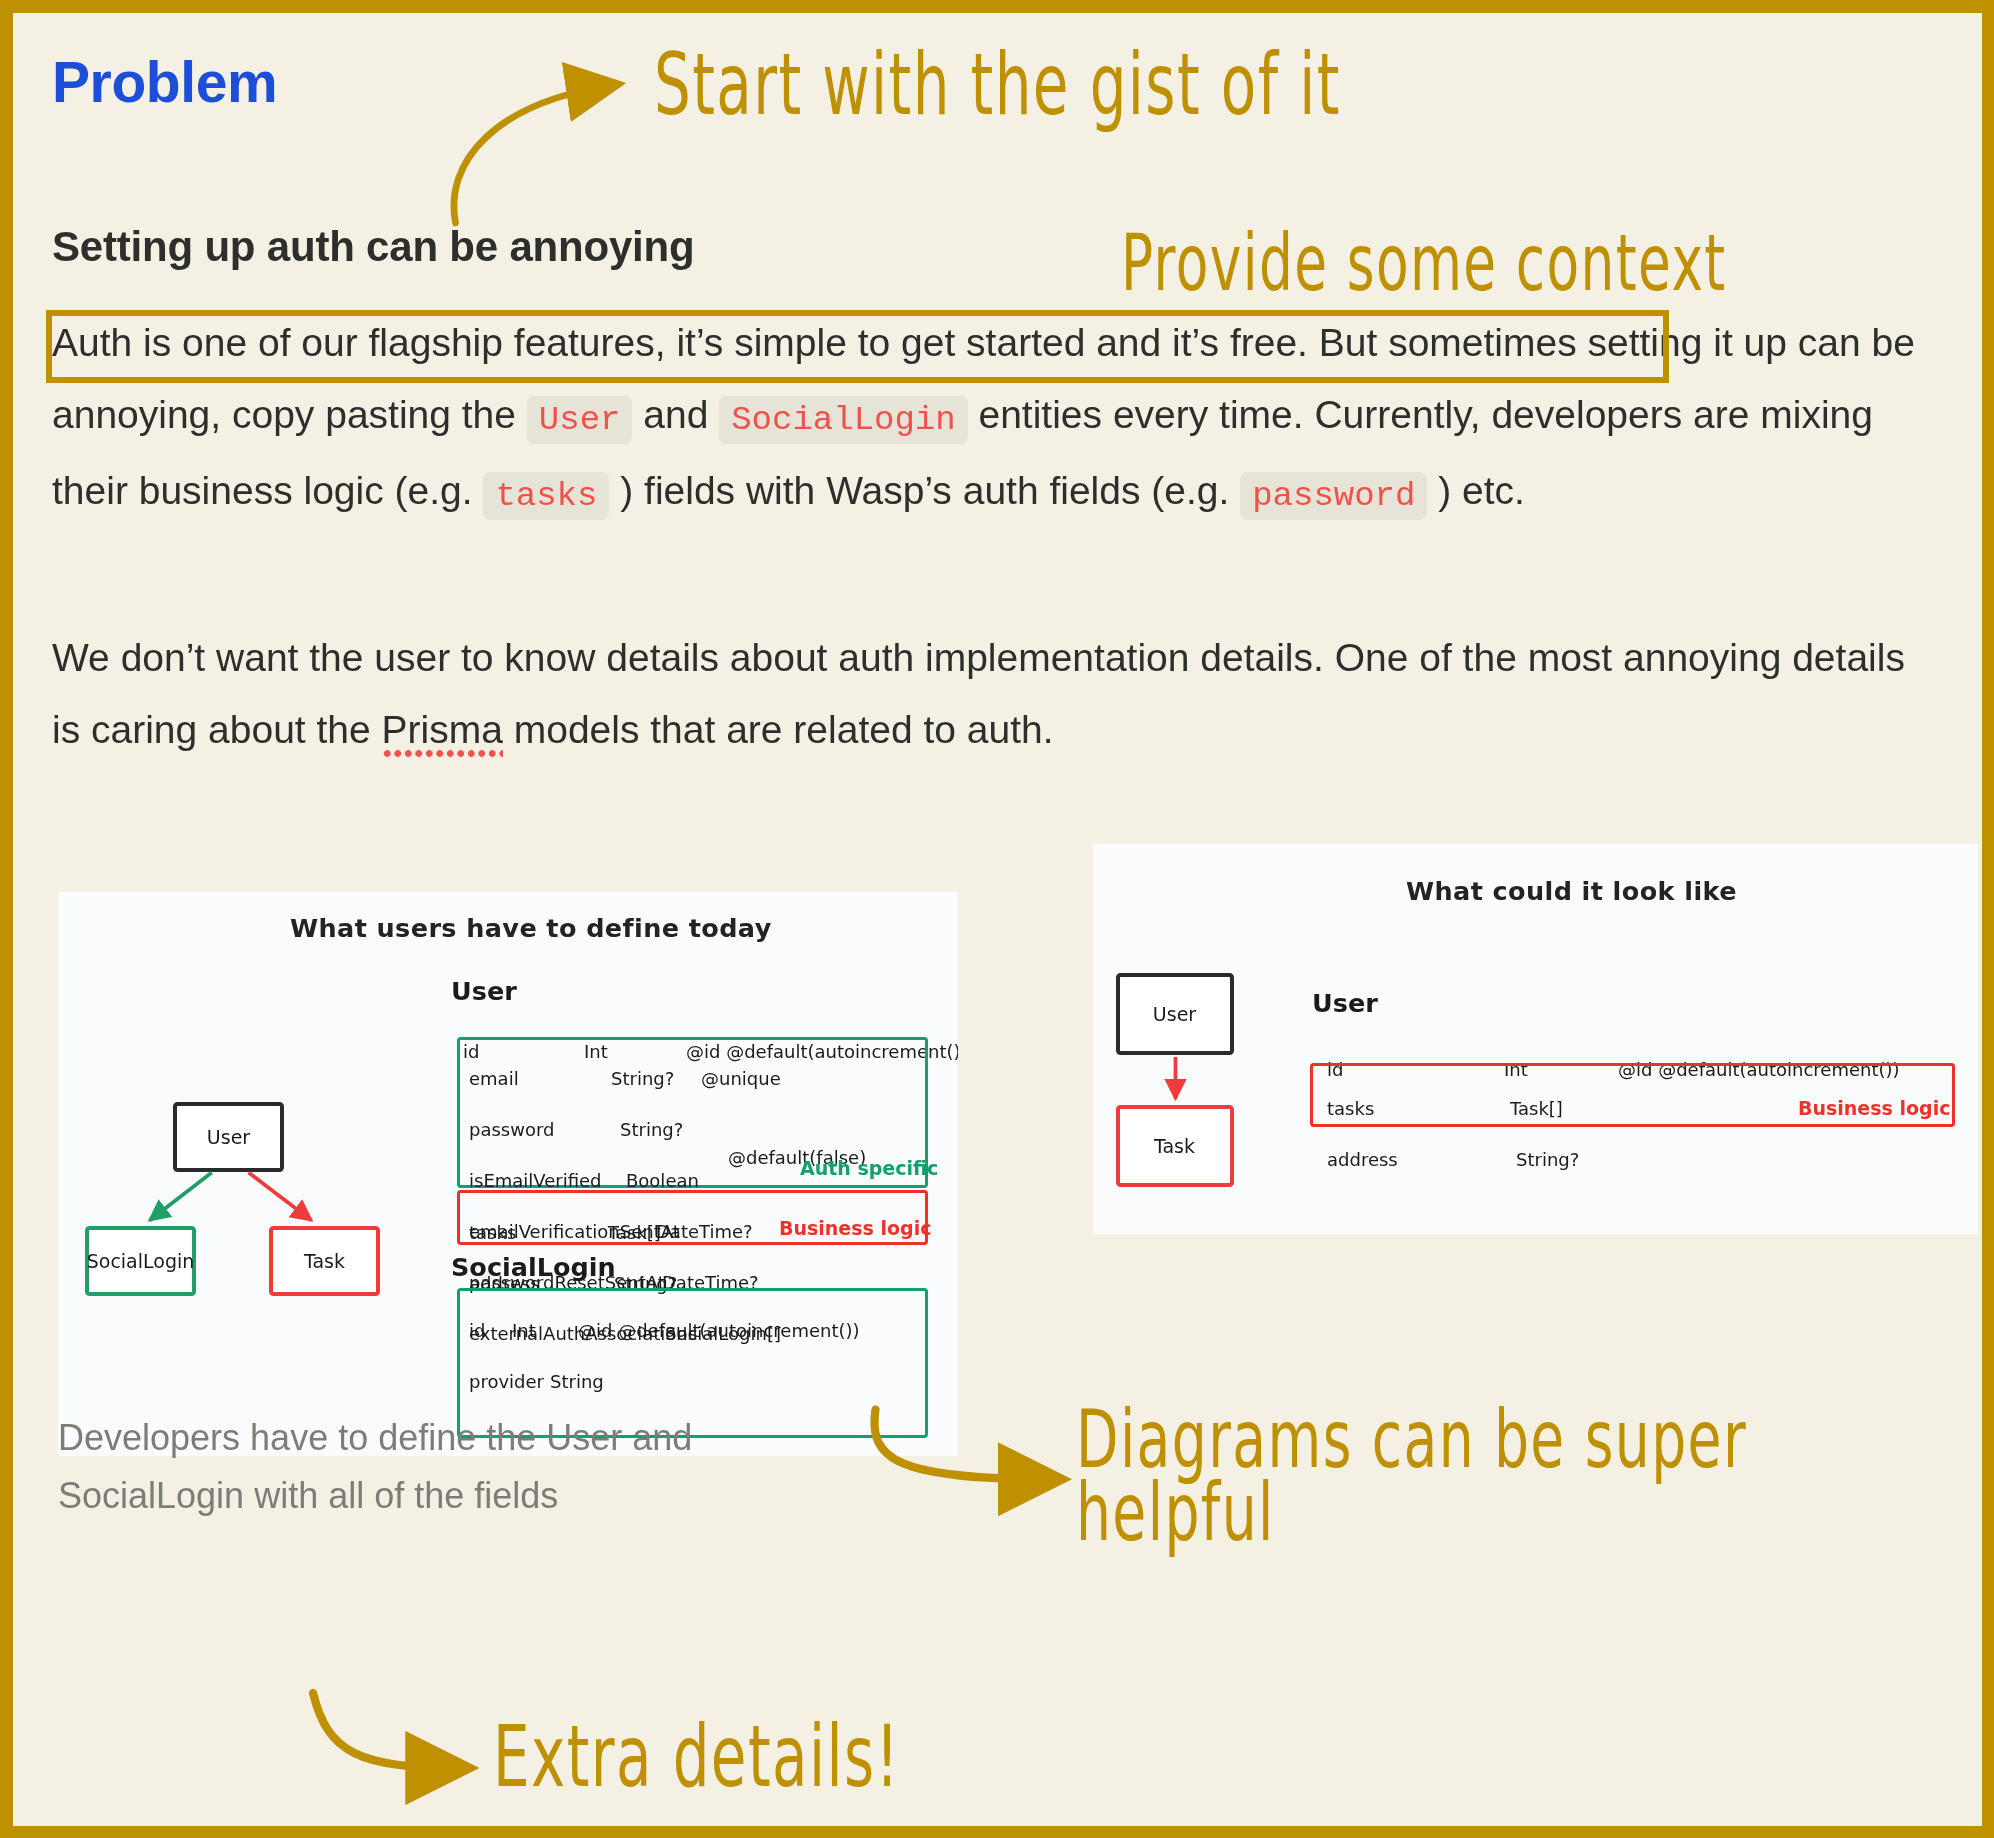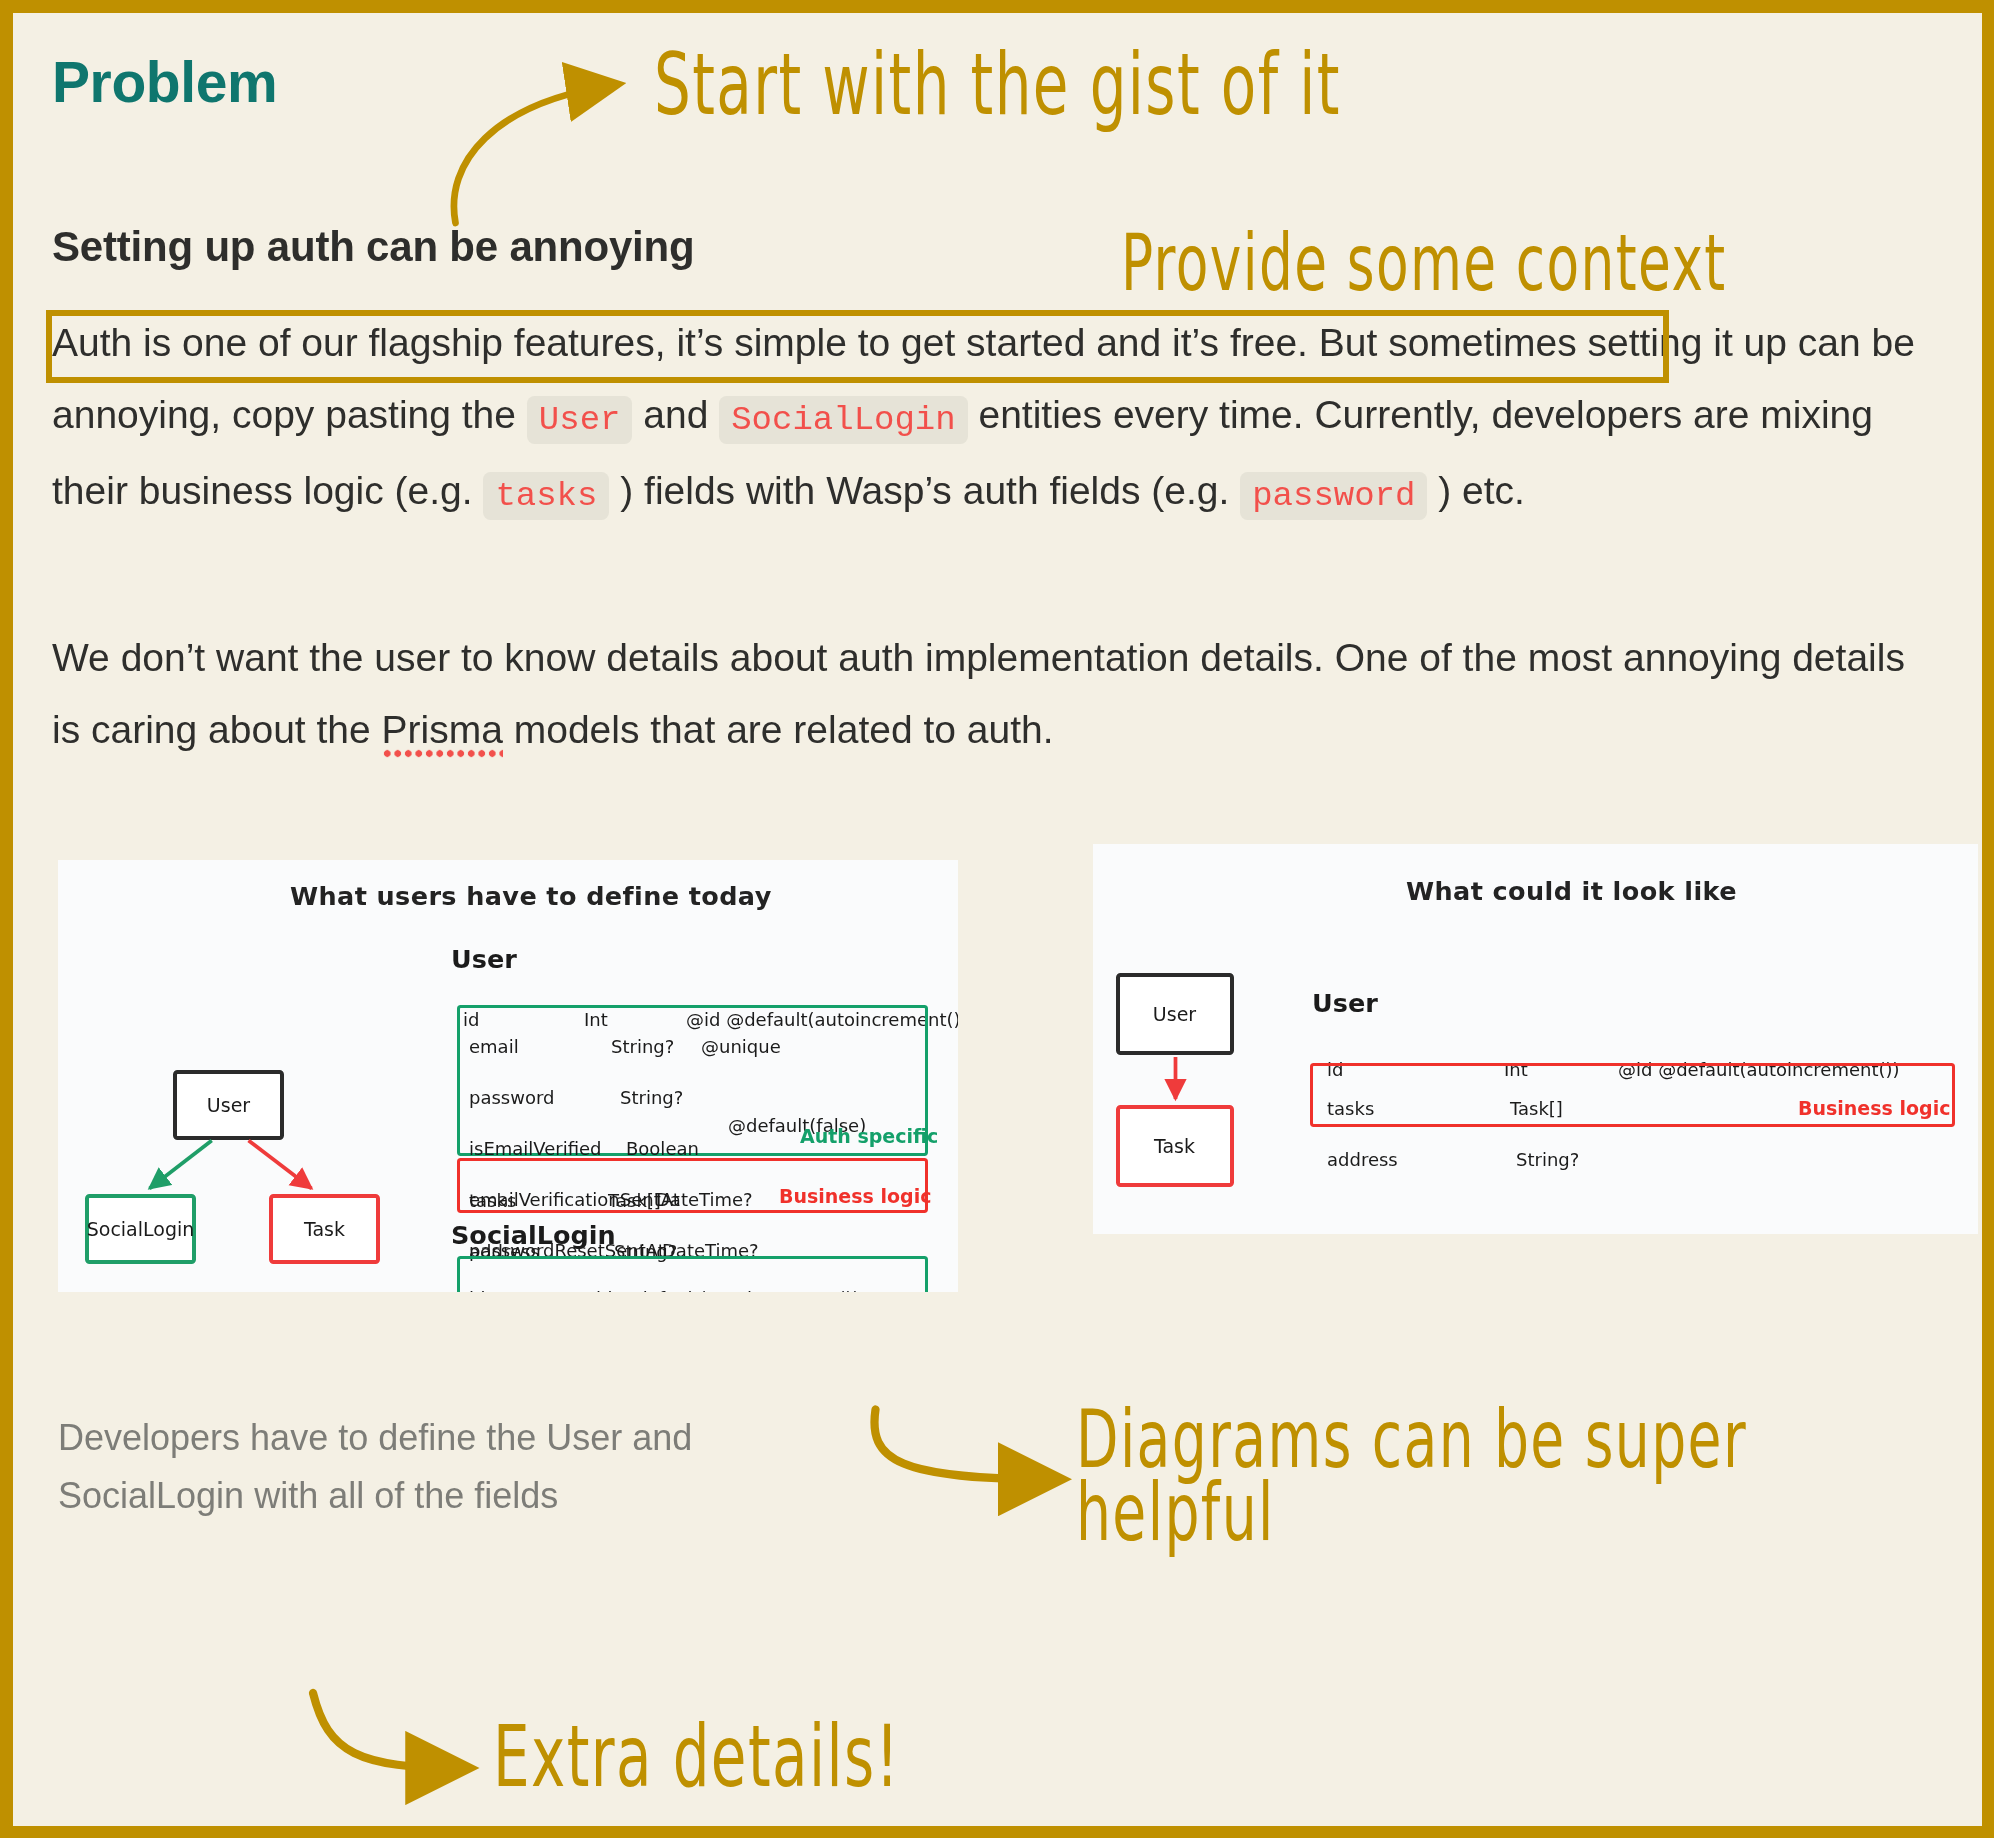--- a/index.html
+++ b/index.html
@@ -28,21 +28,21 @@
     height: 100%;
   }
 
   
   .h-problem {
     position: absolute;
     left: 39px;
     top: 36px;
     font-size: 57px;
     font-weight: 700;
-    color: #0f766e;
+    color: #1d4ed8;
     letter-spacing: -0.4px;
     white-space: nowrap;
   }
   .h-sub {
     position: absolute;
     left: 39px;
     top: 210px;
     font-size: 42px;
     font-weight: 700;
     color: #2e2e2c;
@@ -93,21 +93,21 @@
     box-sizing: border-box;
     pointer-events: none;
   }
 
   
   .panel {
     position: absolute;
     background: #fafbfc;
     overflow: hidden;
   }
-  #panel-left  { left: 45px;  top: 847px; width: 900px; height: 432px; }
+  #panel-left  { left: 45px;  top: 879px; width: 900px; height: 564px; }
   #panel-right { left: 1080px; top: 831px; width: 885px; height: 390px; }
 
   .panel-title {
     position: absolute;
     font-family: "DejaVu Sans", sans-serif;
     font-weight: 700;
     color: #232323;
     font-size: 25.5px;
     letter-spacing: 0.4px;
     white-space: nowrap;

